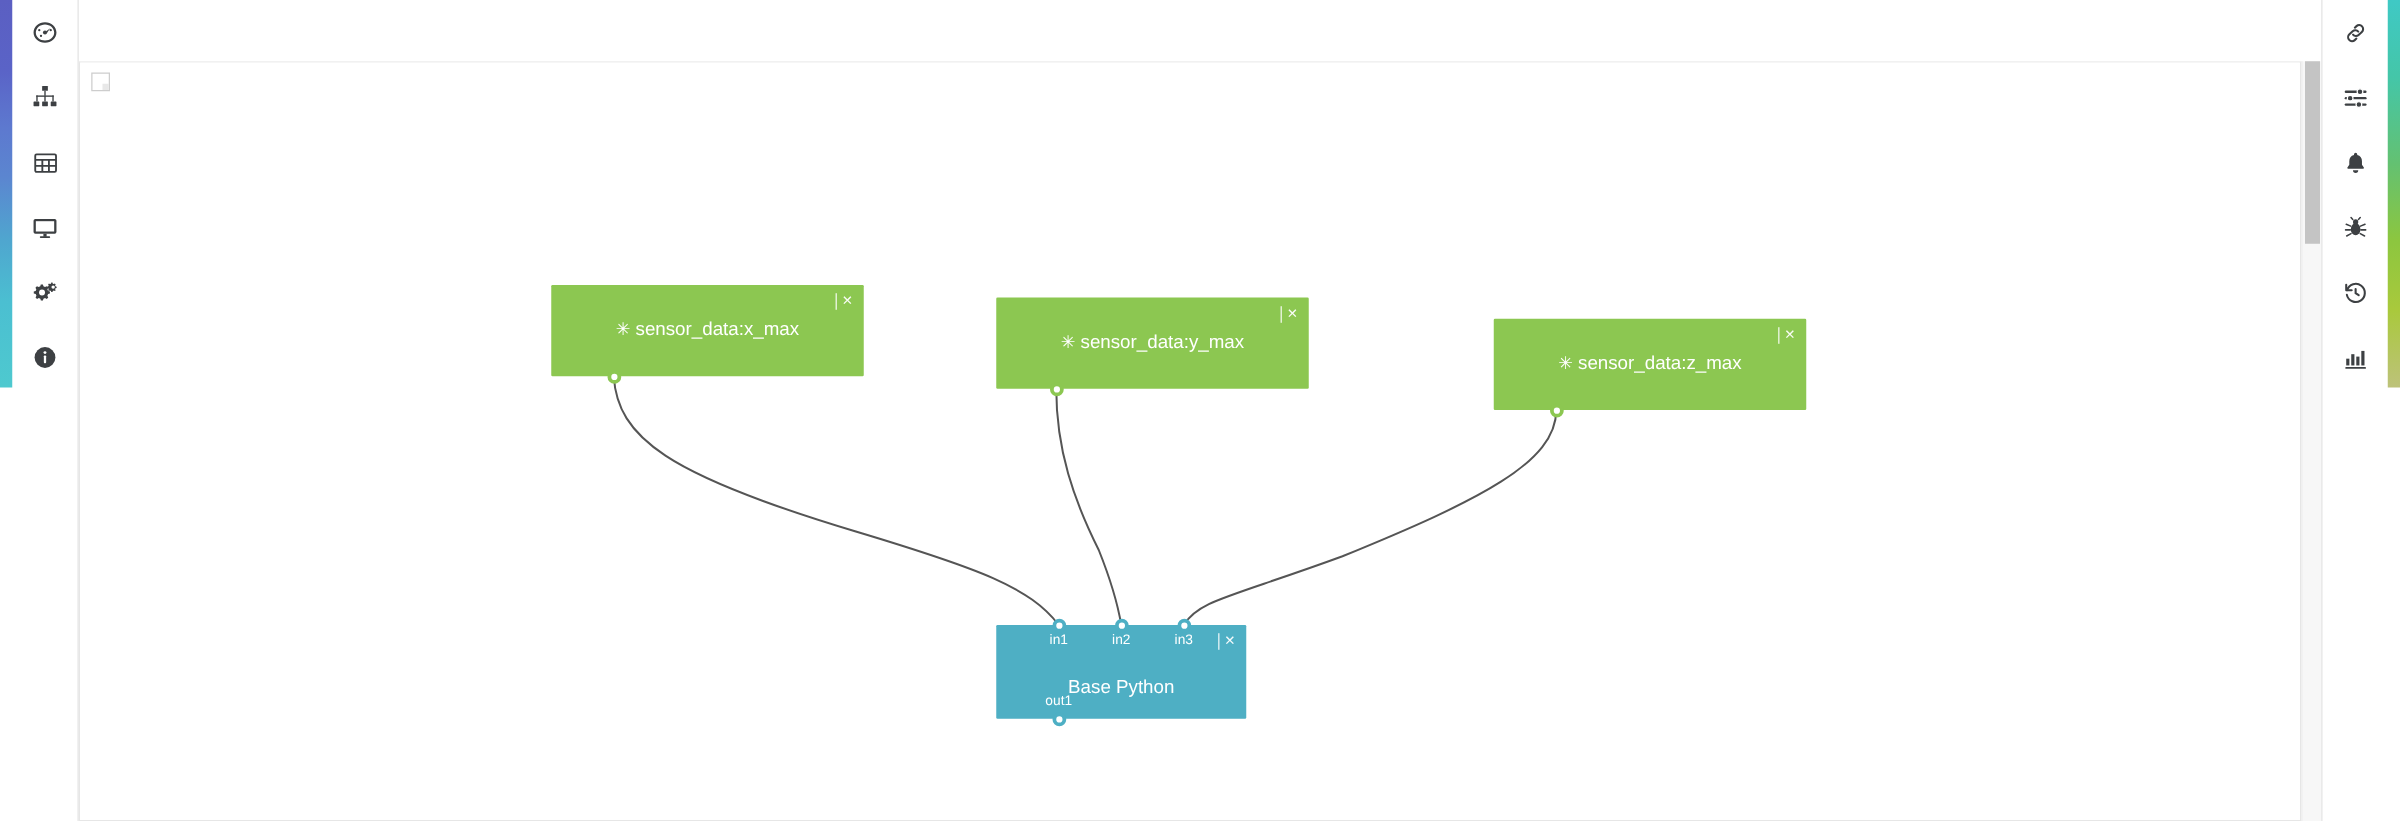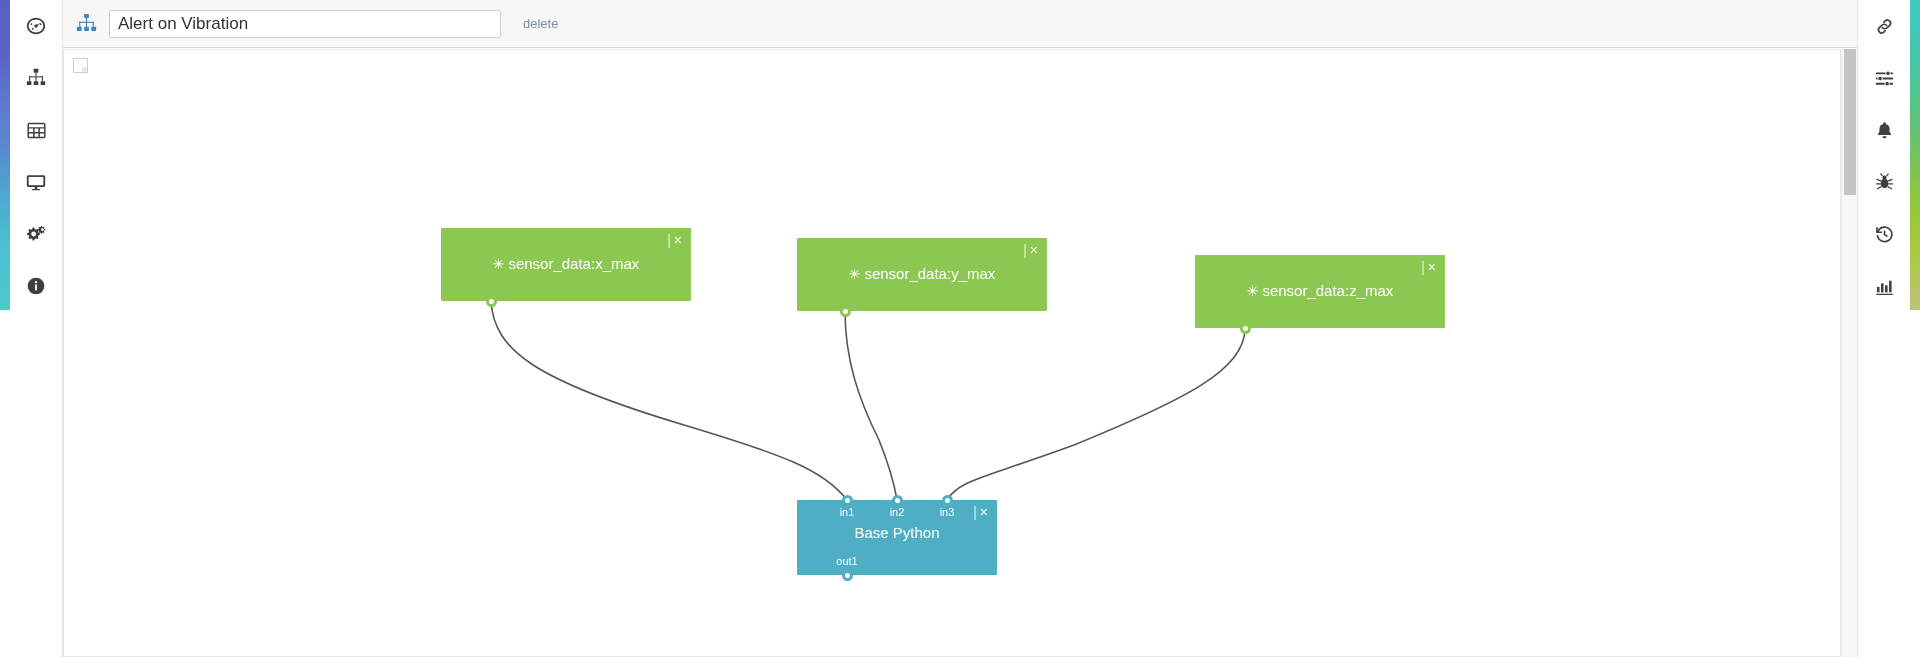--- a/index.html
+++ b/index.html
@@ -232,21 +232,21 @@
   .node.source .node-title {
     top: 27px;
   }
   .node .asterisk-icon {
     font-size: 14px;
     margin-right: 4px;
     position: relative;
     top: 0px;
   }
   .node.compute .node-title {
-    top: 24px;
+    top: 41px;
     font-size: 15px;
   }
   .port-label {
     position: absolute;
     font-size: 11px;
     color: #ffffff;
     white-space: nowrap;
   }
   .port {
     position: absolute;
@@ -348,37 +348,20 @@
         <svg width="20" height="20" viewBox="0 0 24 24" fill="#3d4043">
           <circle cx="12" cy="12" r="10"></circle>
           <rect x="10.9" y="10" width="2.2" height="7.4" rx="0.8" fill="#ffffff"></rect>
           <circle cx="12" cy="7.3" r="1.4" fill="#ffffff"></circle>
         </svg>
       </span>
     </div>
 
   </div>
 
-  <div id="header">
-    <span class="sitemap-icon">
-      <svg width="23" height="23" viewBox="0 0 24 24" fill="#3f86bd">
-        <rect x="9.5" y="2" width="5" height="4.2" rx="0.6"></rect>
-        <rect x="2" y="15.5" width="5" height="4.2" rx="0.6"></rect>
-        <rect x="9.5" y="15.5" width="5" height="4.2" rx="0.6"></rect>
-        <rect x="17" y="15.5" width="5" height="4.2" rx="0.6"></rect>
-        <rect x="11.4" y="6.2" width="1.2" height="4"></rect>
-        <rect x="4.4" y="10.2" width="15.2" height="1.2"></rect>
-        <rect x="4.4" y="10.2" width="1.2" height="5.3"></rect>
-        <rect x="11.4" y="10.2" width="1.2" height="5.3"></rect>
-        <rect x="18.4" y="10.2" width="1.2" height="5.3"></rect>
-      </svg>
-    </span>
-    <input class="name-input" type="text" value="Alert on Vibration" placeholder="Flow name" style="">
-    <a class="delete-link" href="#">delete</a>
-  </div>
 
   <div id="canvas-wrap">
     <div id="canvas">
 
       <div id="select-handle"></div>
 
       <svg class="wires">
         <g id="wire-group" fill="none" stroke-width="1.6">
             <path d="M 427 251 C 430 300 470 330 620 375 C 720 405 760 420 783 450" stroke="#555555"></path>
             <path d="M 781 261 C 781 310 795 350 815 390 C 825 415 830 432 833 450" stroke="#555555"></path>

